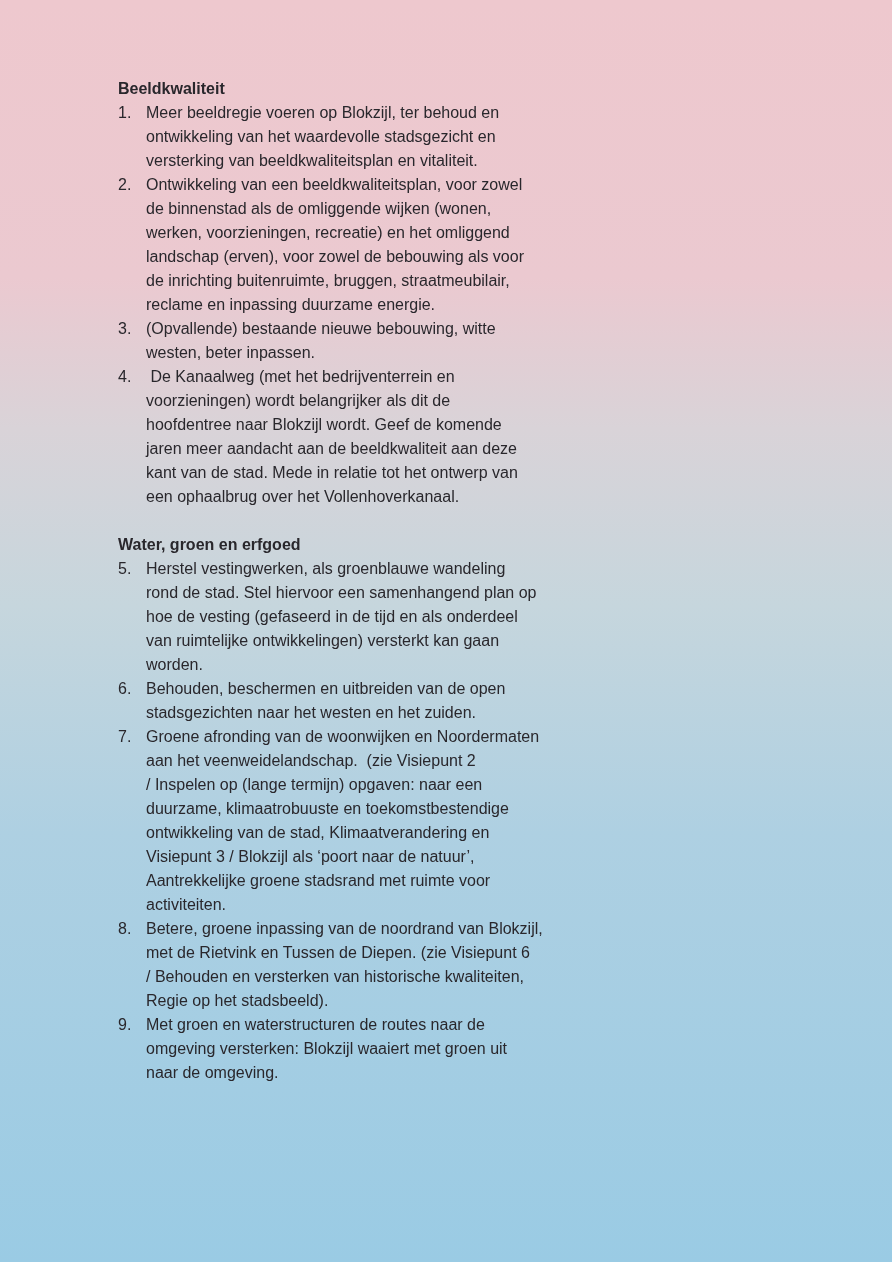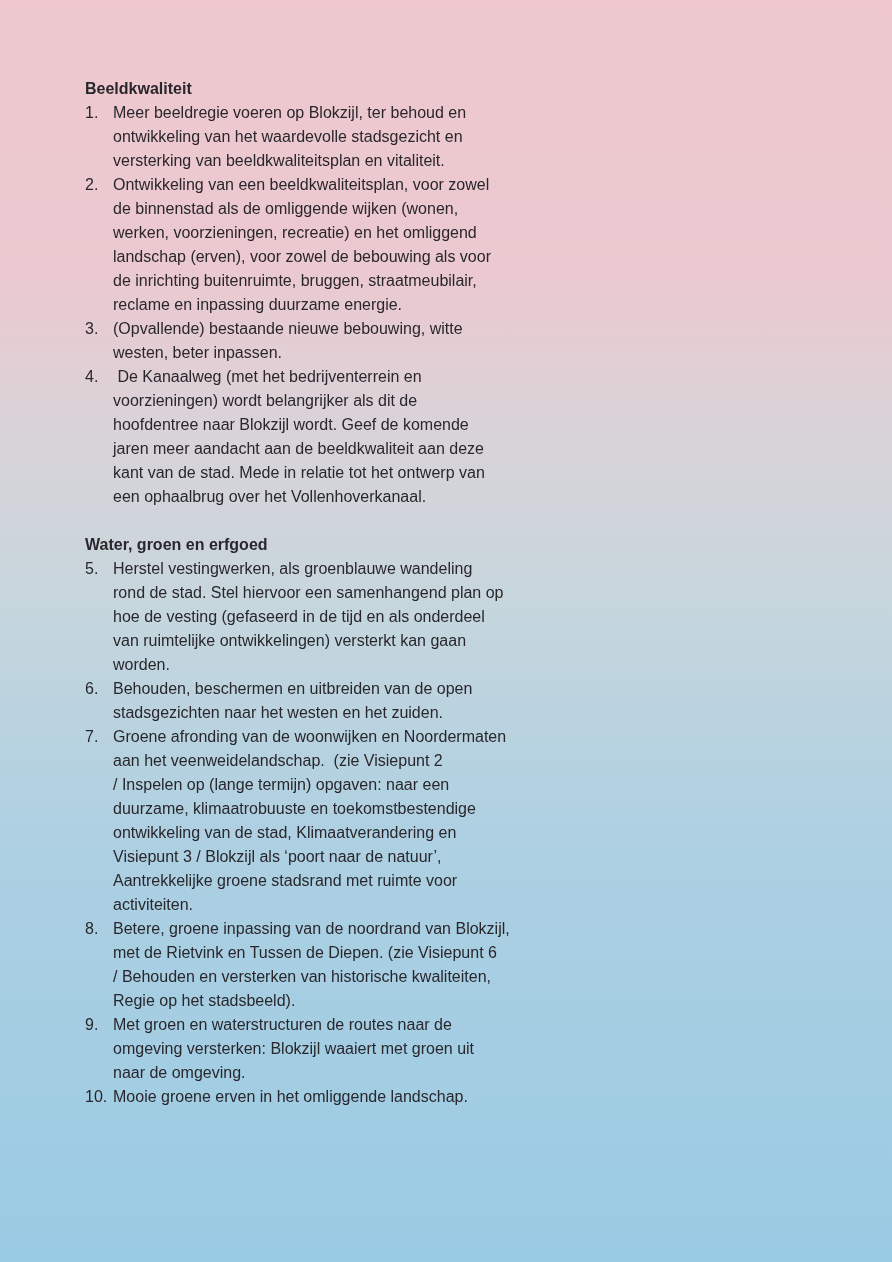--- a/index.html
+++ b/index.html
@@ -9,20 +9,21 @@
   body {
     width: 892px;
     height: 1262px;
     overflow: hidden;
     font-family: "Liberation Sans", sans-serif;
   }
   .page {
     position: relative;
     width: 836px;
     height: 1262px;
+    margin-left: 33px;
   }
   .content {
     position: absolute;
     left: 85px;
     top: 77px;
     width: 600px;
     font-size: 16px;
     line-height: 24px;
     font-weight: 500;
   }
@@ -129,21 +130,17 @@
 Regie op het stadsbeeld).</span>
   </div>
 
   <div class="item">
     <span class="num">9.</span>
     <span class="txt">Met groen en waterstructuren de routes naar de
 omgeving versterken: Blokzijl waaiert met groen uit
 naar de omgeving.</span>
   </div>
 
-  <div class="item">
-    <span class="num">10.</span>
-    <span class="txt">Mooie groene erven in het omliggende landschap.</span>
-  </div>
 
 </div>
   </section>
 </div>
 </div>
 
 </body></html>

